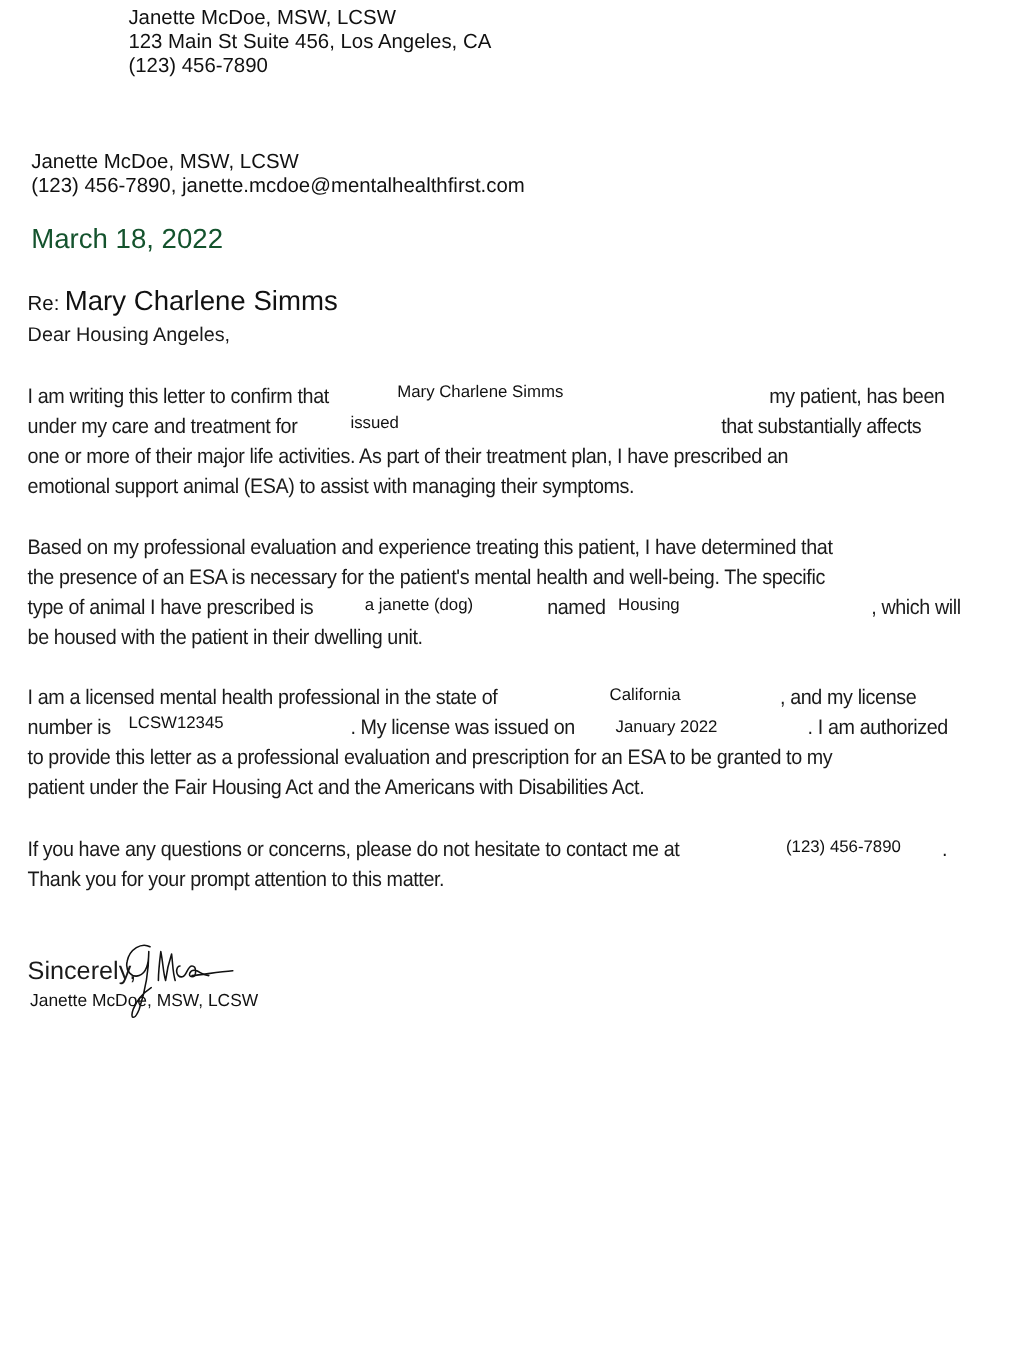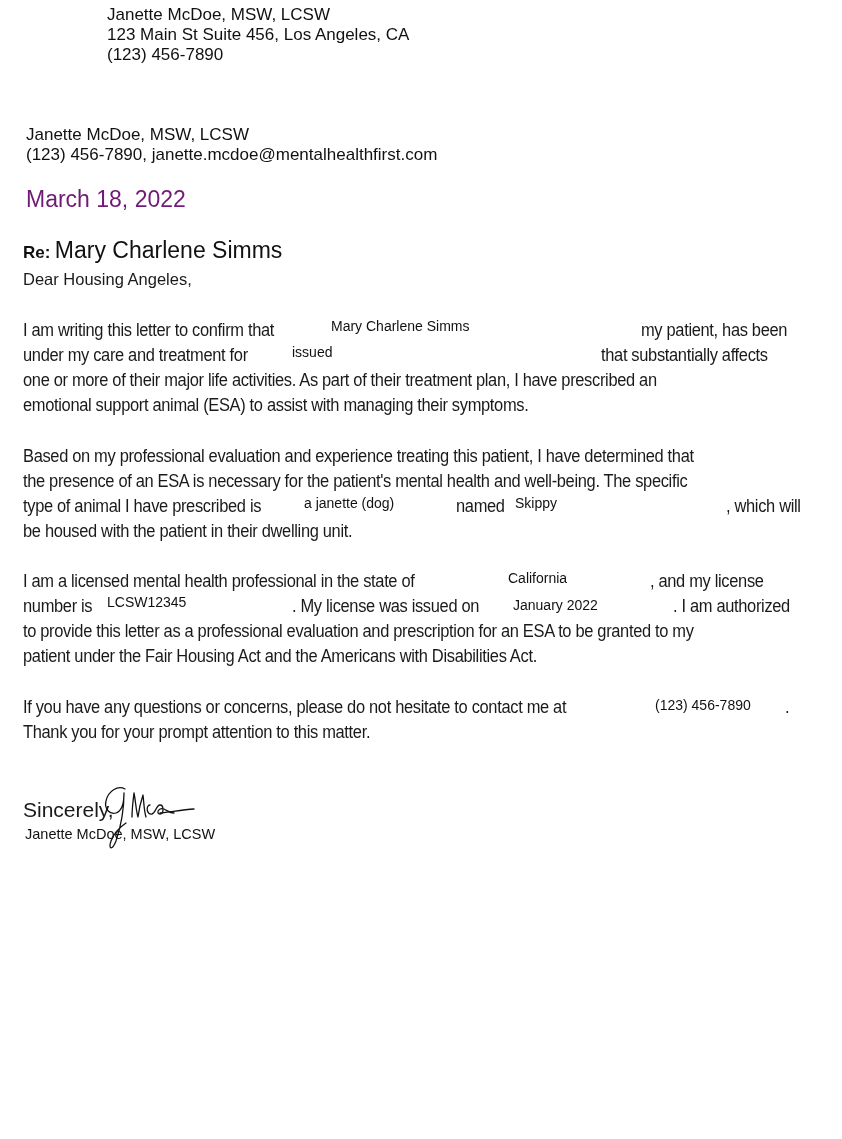--- a/index.html
+++ b/index.html
@@ -13,22 +13,22 @@
       position: relative;
       overflow: hidden;
       color: #111111;
       font-family: "Liberation Sans", sans-serif;
     }
     .abs { position: absolute; white-space: nowrap; }
 
     
     .lh { font-size: 17px; line-height: 20px; color: #111; }
     .sender { font-size: 17px; line-height: 20px; color: #111; }
-    .date { font-size: 23px; color: #701a75; }
-    .re-prefix { font-size: 17px; font-weight: bold; }
+    .date { font-size: 23px; color: #14532d; }
+    .re-prefix { font-size: 17px; }
     .re-name { font-size: 23px; }
     .salutation { font-size: 16.5px; color: #1a1a1a; }
 
     
     .body-line {
       font-family: "Liberation Sans", sans-serif;
       font-size: 17.5px;
       color: #1a1a1a;
       letter-spacing: -0.35px;
       transform-origin: left top;
@@ -76,21 +76,21 @@
   <div class="abs body-line" style="left:23px; top:395px;">emotional support animal (ESA) to assist with managing their symptoms.</div>
 </div>
 
 <div>
   <div class="abs body-line" style="left:23px; top:446px;">Based on my professional evaluation and experience treating this patient, I have determined that</div>
   <div class="abs body-line" style="left:23px; top:471px;">the presence of an ESA is necessary for the patient's mental health and well-being. The specific</div>
 
   <div class="abs body-line" style="left:23px; top:496px;">type of animal I have prescribed is</div>
   <div class="abs field" style="left:304px; top:495px;">a janette (dog)</div>
   <div class="abs body-line" style="left:456px; top:496px;">named</div>
-  <div class="abs field" style="left:515px; top:495px;">Skippy</div>
+  <div class="abs field" style="left:515px; top:495px;">Housing</div>
   <div class="abs body-line" style="left:726px; top:496px;">, which will</div>
 
   <div class="abs body-line" style="left:23px; top:521px;">be housed with the patient in their dwelling unit.</div>
 </div>
 
 <div>
   <div class="abs body-line" style="left:23px; top:571px;">I am a licensed mental health professional in the state of</div>
   <div class="abs field" style="left:508px; top:570px;">California</div>
   <div class="abs body-line" style="left:650px; top:571px;">, and my license</div>
 

